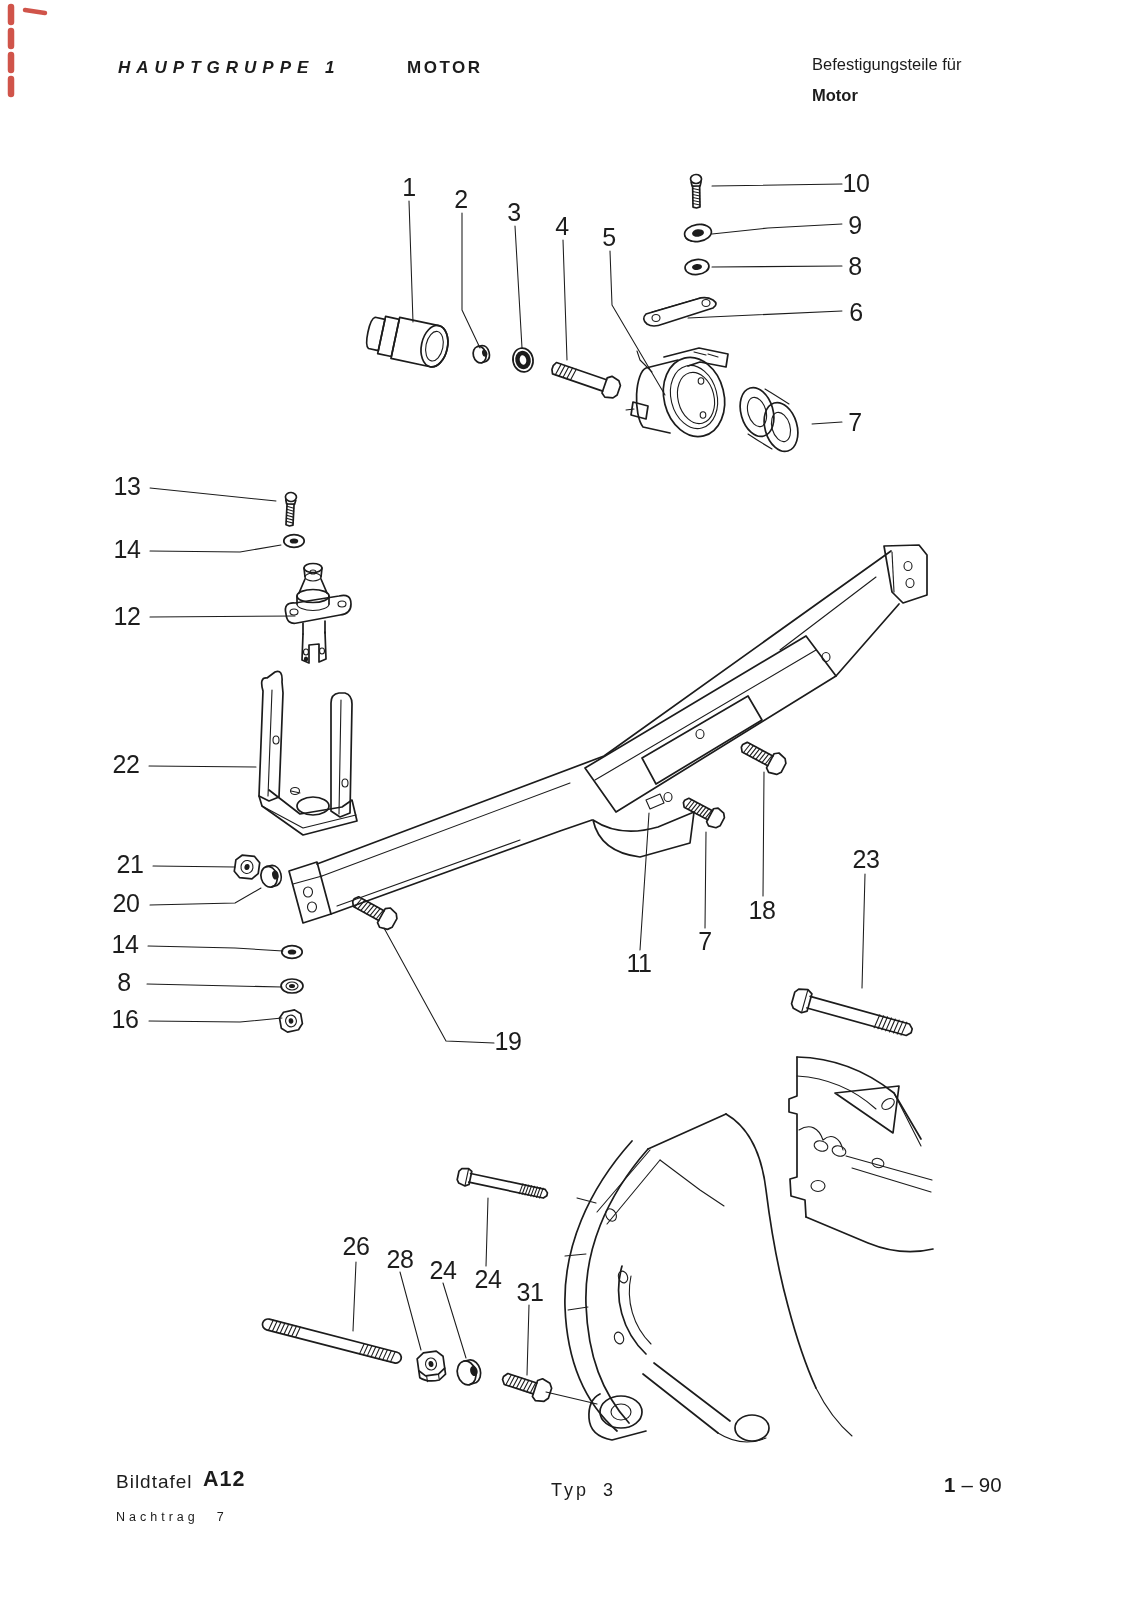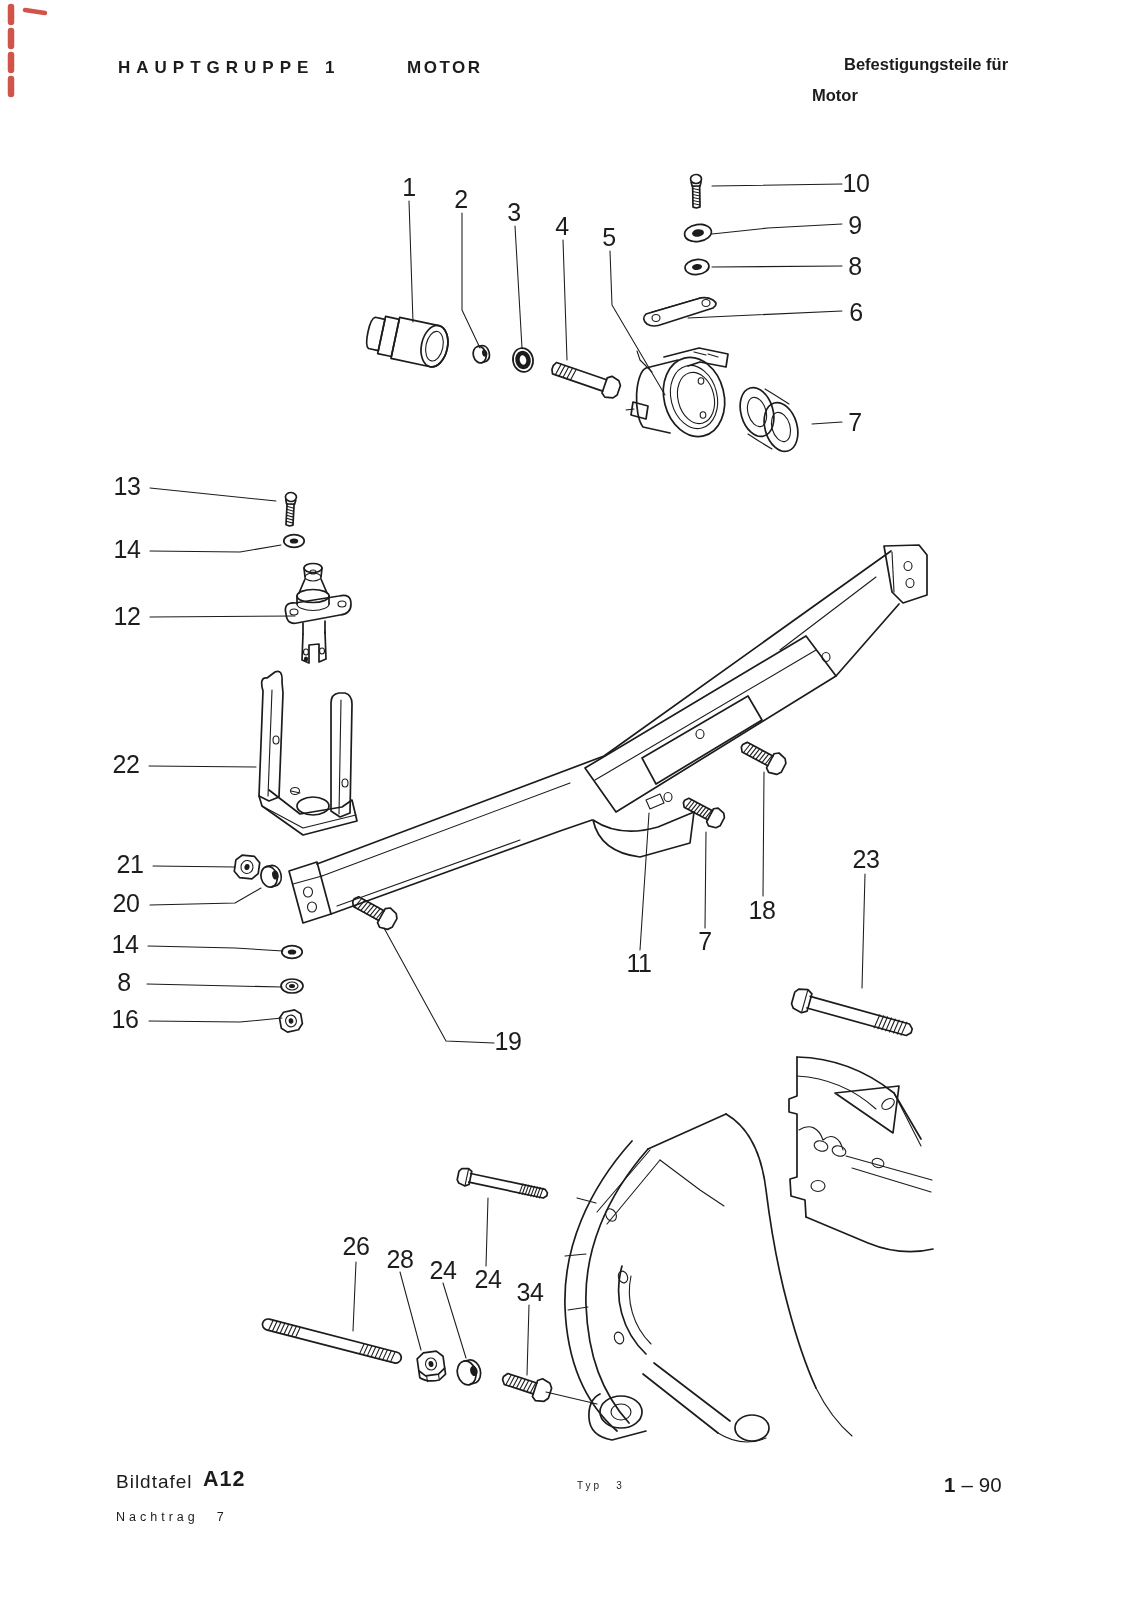--- a/index.html
+++ b/index.html
@@ -1,27 +1,27 @@
 <!DOCTYPE html>
 <html><head>
 <meta charset="utf-8">
 <style>
   html,body{margin:0;padding:0;background:#ffffff;}
   .page{position:relative;width:1134px;height:1600px;background:#ffffff;overflow:hidden;
         font-family:"Liberation Sans",sans-serif;color:#1c1c1c;}
   .lbl{position:absolute;white-space:nowrap;}
-  #t-group{left:118px;top:58px;font-size:17px;font-weight:bold;letter-spacing:6px;}
+  #t-group{left:118px;top:58px;font-size:17px;font-weight:bold;letter-spacing:6px;font-style:italic;}
   #t-motor{left:407px;top:58px;font-size:17px;font-weight:bold;letter-spacing:2.5px;}
-  #t-right1{left:812px;top:55px;font-size:16.5px;font-weight:bold;margin-left:32px;}
+  #t-right1{left:812px;top:55px;font-size:16.5px;font-weight:normal;}
   #t-right2{left:812px;top:86px;font-size:16.5px;font-weight:bold;}
   #f-bildtafel{left:116px;top:1471px;font-size:19px;letter-spacing:1px;}
   #f-a12{left:203px;top:1467px;font-size:21.5px;font-weight:bold;letter-spacing:1px;}
   #f-nachtrag{left:116px;top:1510px;font-size:12.5px;letter-spacing:4px;text-align:center;}
   #f-nachtrag .val{margin-left:18px;letter-spacing:0;}
-  #f-typ{left:577px;top:1480px;font-size:10px;letter-spacing:3px;}
+  #f-typ{left:551px;top:1480px;font-size:18px;letter-spacing:3px;}
   #f-typ .val{margin-left:14px;letter-spacing:0;}
   #f-page{left:944px;top:1473px;font-size:20.5px;}
   #f-page .grp{font-weight:bold;}
   #f-page .sep{margin:0 6px;}
   .co{position:absolute;transform:translate(-50%,-50%);font-size:25px;color:#1d1d1d;
       letter-spacing:-0.5px;}
   #page-svg{position:absolute;left:0;top:0;}
   #page-svg *{vector-effect:non-scaling-stroke;}
   #page-svg path,#page-svg ellipse,#page-svg circle{fill:none;stroke:#1c1c1c;
       stroke-linecap:round;stroke-linejoin:round;}
@@ -328,21 +328,21 @@
     <span class="co" style="left:125px;top:1019px">16</span>
     <span class="co" style="left:508px;top:1041px">19</span>
     <span class="co" style="left:639px;top:963px">11</span>
     <span class="co" style="left:705px;top:941px">7</span>
     <span class="co" style="left:762px;top:910px">18</span>
     <span class="co" style="left:866px;top:859px">23</span>
     <span class="co" style="left:356px;top:1246px">26</span>
     <span class="co" style="left:400px;top:1259px">28</span>
     <span class="co" style="left:443px;top:1270px">24</span>
     <span class="co" style="left:488px;top:1279px">24</span>
-    <span class="co" style="left:530px;top:1292px">34</span>
+    <span class="co" style="left:530px;top:1292px">31</span>
   </div>
 
   <div class="lbl" id="f-bildtafel">Bildtafel</div>
   <div class="lbl" id="f-a12">A12</div>
   <div class="lbl" id="f-nachtrag">
     <span>Nachtrag</span><span class="val">7</span>
   </div>
   <div class="lbl" id="f-typ">
     <span>Typ</span><span class="val">3</span>
   </div>

